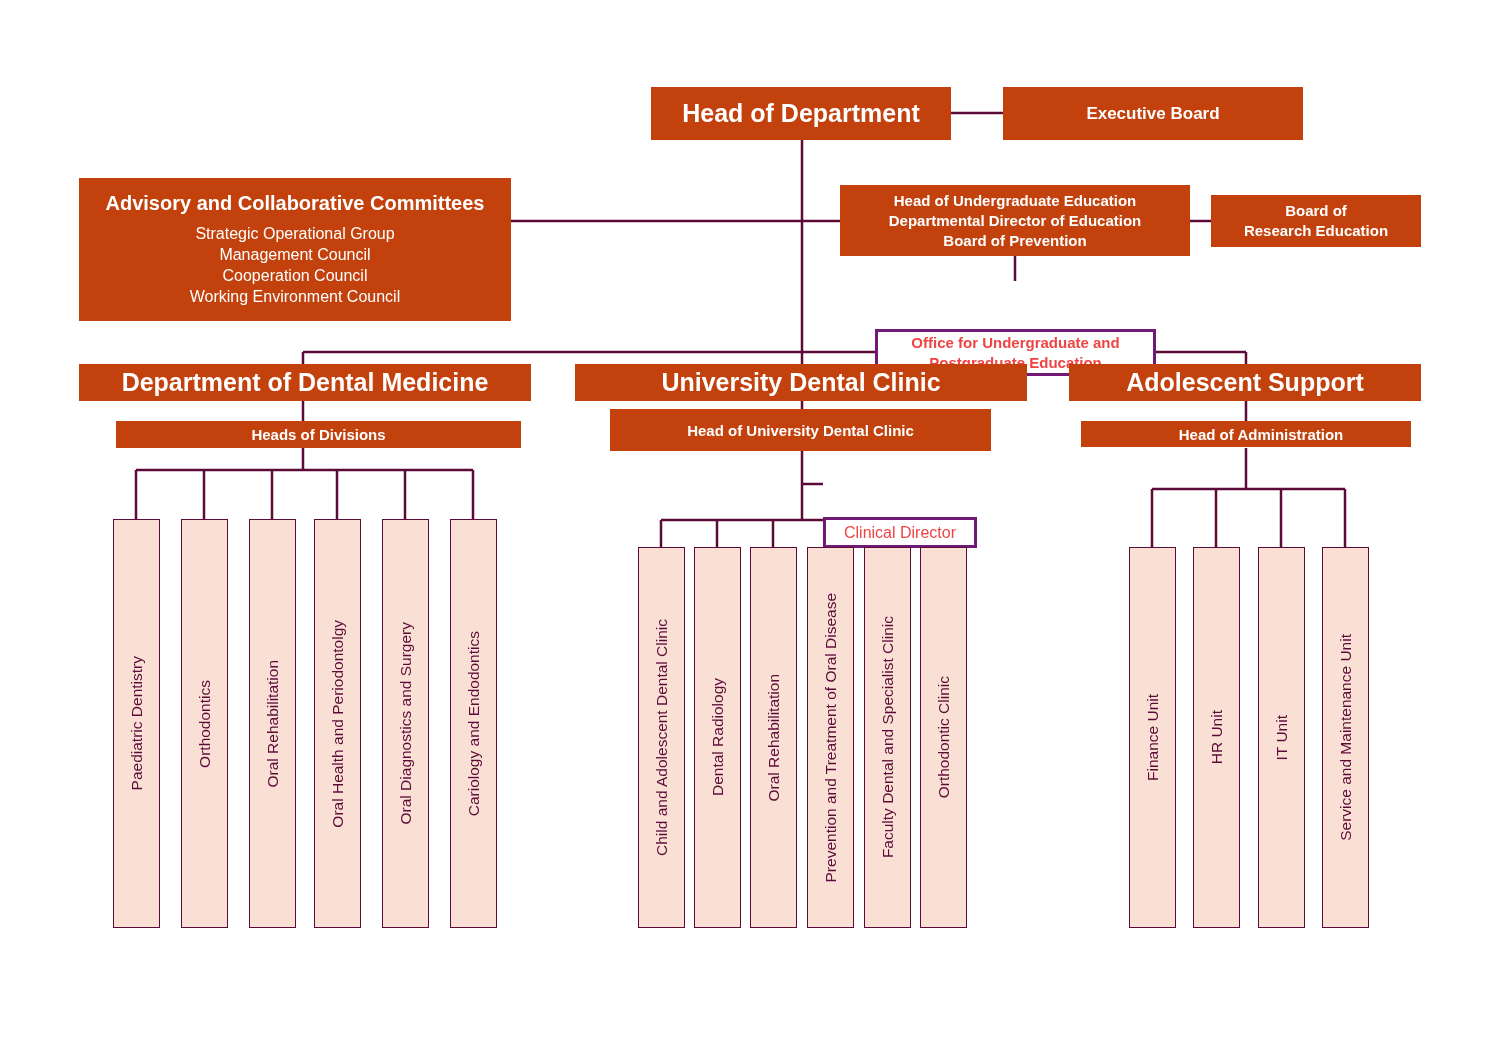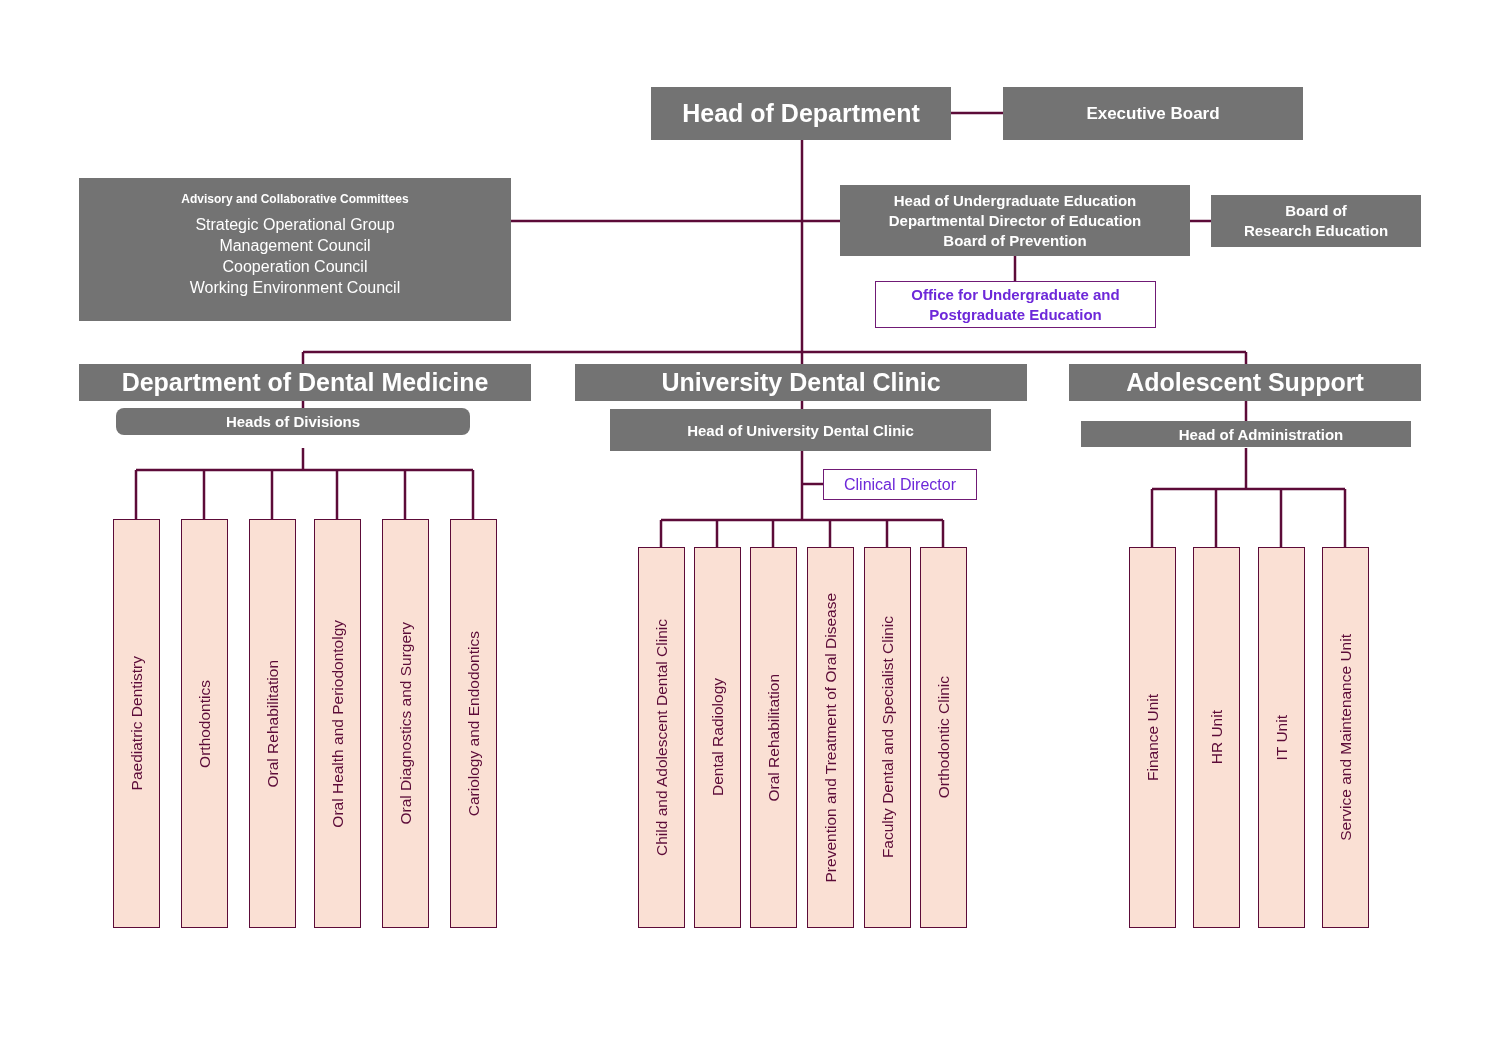--- a/index.html
+++ b/index.html
@@ -24,32 +24,33 @@
     position: absolute;
     box-sizing: border-box;
     display: flex;
     align-items: center;
     justify-content: center;
     text-align: center;
     color: #ffffff;
     background: #5c0b38;
   }
   .box.dark {
-    background: #737373;
+    background: #c2410c;
     color: #ffffff;
   }
   .box.light {
     background: #fae0d4;
     color: #5c0b38;
     border: 1px solid #5c0b38;
   }
   .box.white {
     background: #ffffff;
-    color: #6d28d9;
-    border: 1px solid #701a75;
+    color: #ef4444;
+    border: 3px solid #701a75;
+    margin-top: 48px;
   }
   .vert {
     writing-mode: vertical-rl;
     transform: rotate(180deg);
     white-space: nowrap;
   }
   .title-lg {
     font-size: 25px;
     font-weight: bold;
   }
@@ -63,21 +64,21 @@
   }
   .plain {
     font-size: 16px;
     font-weight: normal;
   }
   .vert-label {
     font-size: 15.5px;
     font-weight: normal;
   }
   .committee-title {
-    font-size: 12px;
+    font-size: 20px;
     font-weight: bold;
     margin-bottom: 8px;
   }
   .committee-list {
     font-size: 16px;
     font-weight: normal;
     line-height: 21px;
   }
   .committee-box {
     flex-direction: column;
@@ -186,21 +187,21 @@
   </div>
 
   <div class="box white" style="left:875px; top:281px; width:281px; height:47px; flex-direction:column;">
     <div class="title-sm ml">Office for Undergraduate and</div>
     <div class="title-sm ml">Postgraduate Education</div>
   </div>
 
   <div class="box dark title-lg" style="left:79px; top:364px; width:452px; height:37px;">
     <span>Department of Dental Medicine</span>
   </div>
-  <div class="box dark title-sm" style="left:116px; top:408px; width:354px; height:27px;border-radius:8px;">
+  <div class="box dark title-sm" style="left:116px; top:421px; width:405px; height:27px;">
     <span>Heads of Divisions</span>
   </div>
 
   <div class="box light" style="left:113px; top:519px; width:47px; height:409px;">
     <span class="vert vert-label">Paediatric Dentistry</span>
   </div>
   <div class="box light" style="left:181px; top:519px; width:47px; height:409px;">
     <span class="vert vert-label">Orthodontics</span>
   </div>
   <div class="box light" style="left:249px; top:519px; width:47px; height:409px;">

